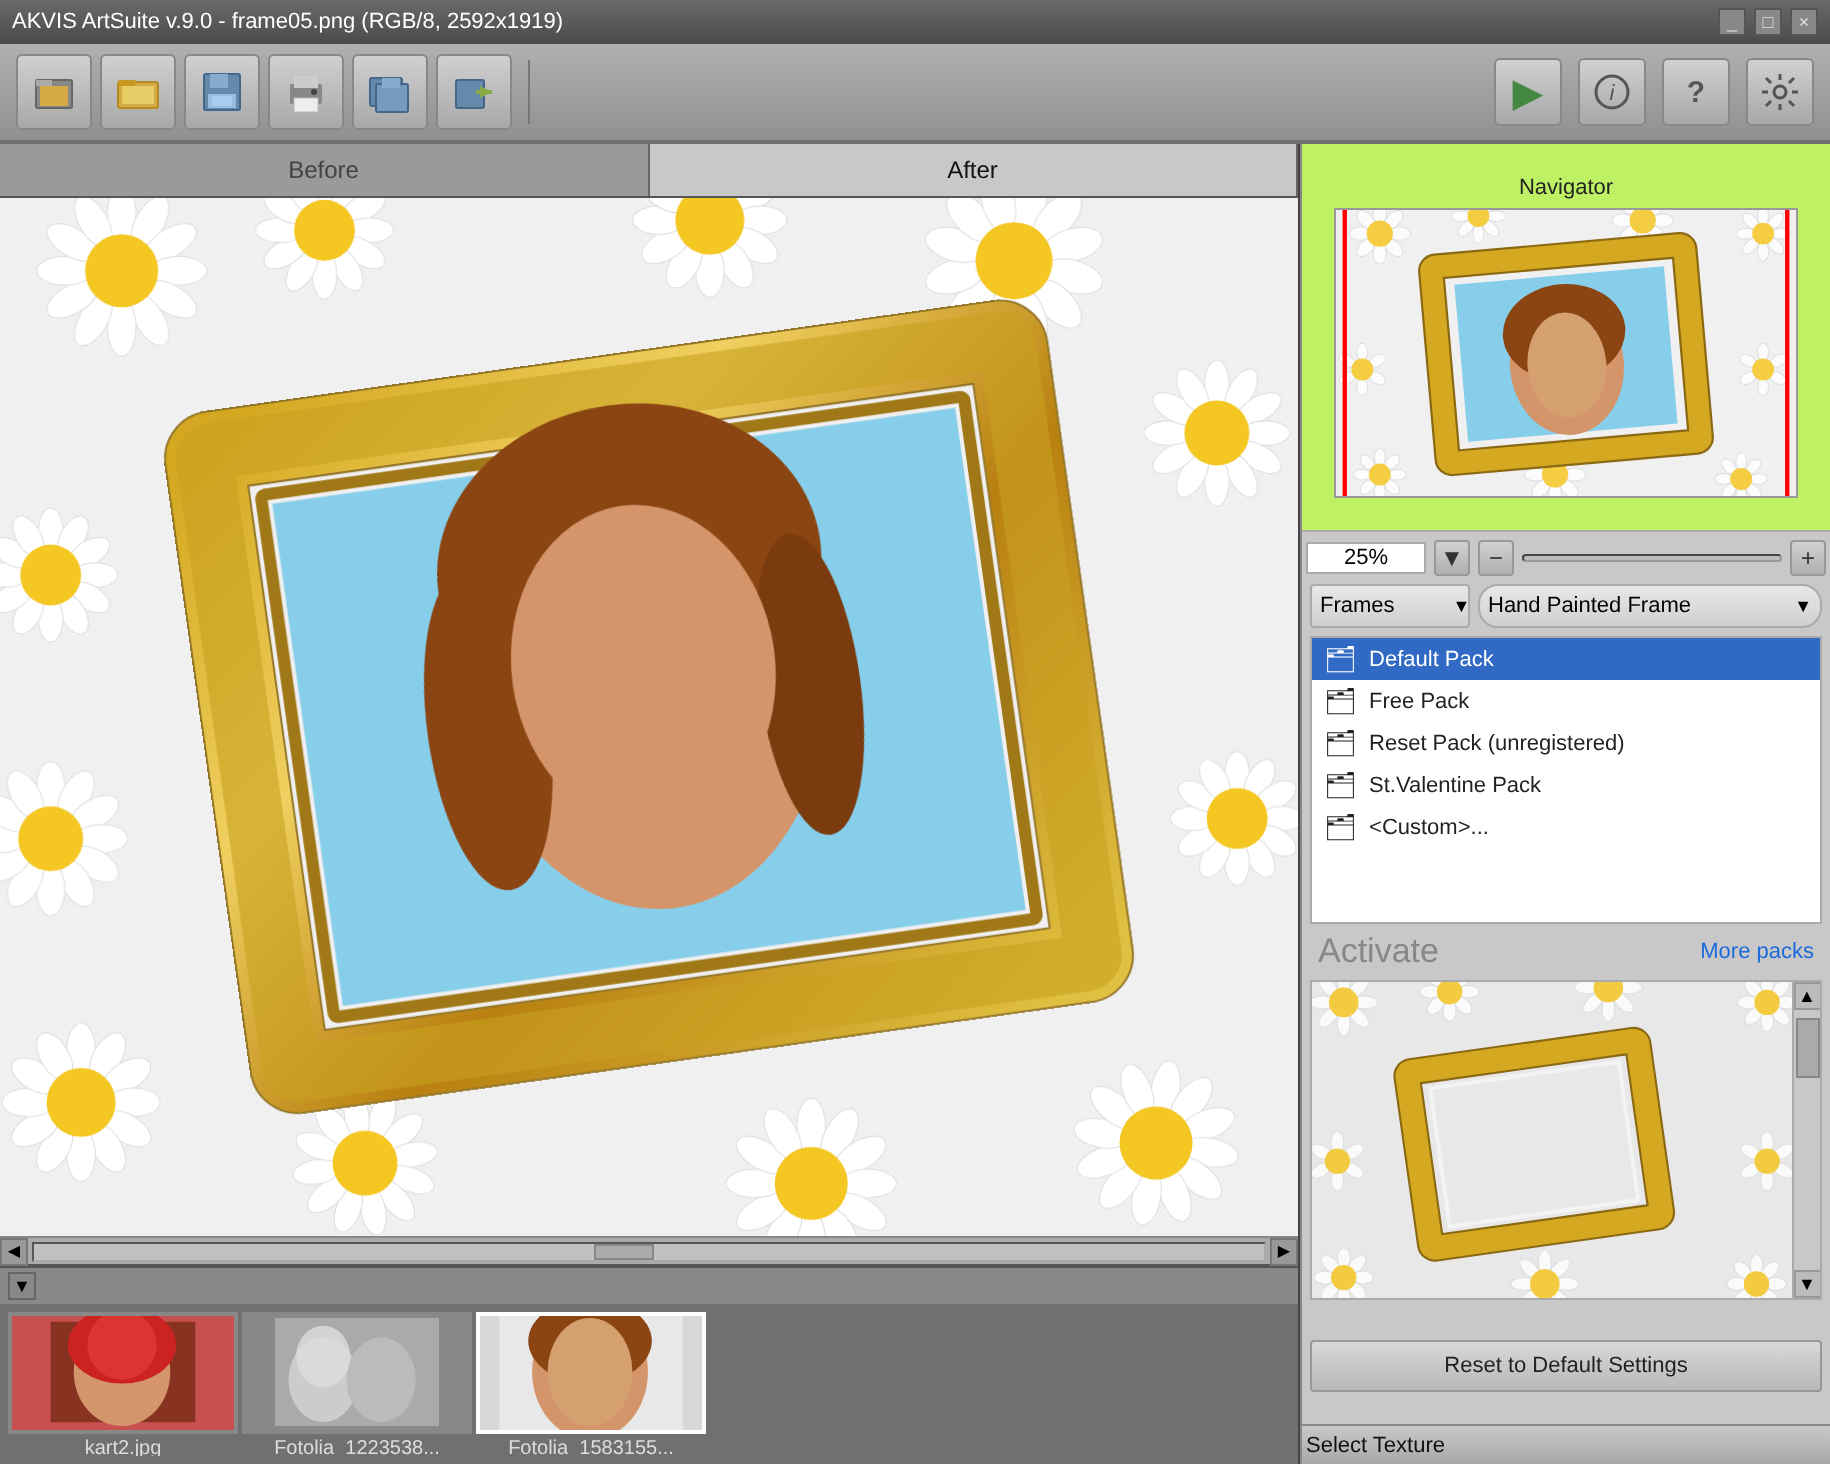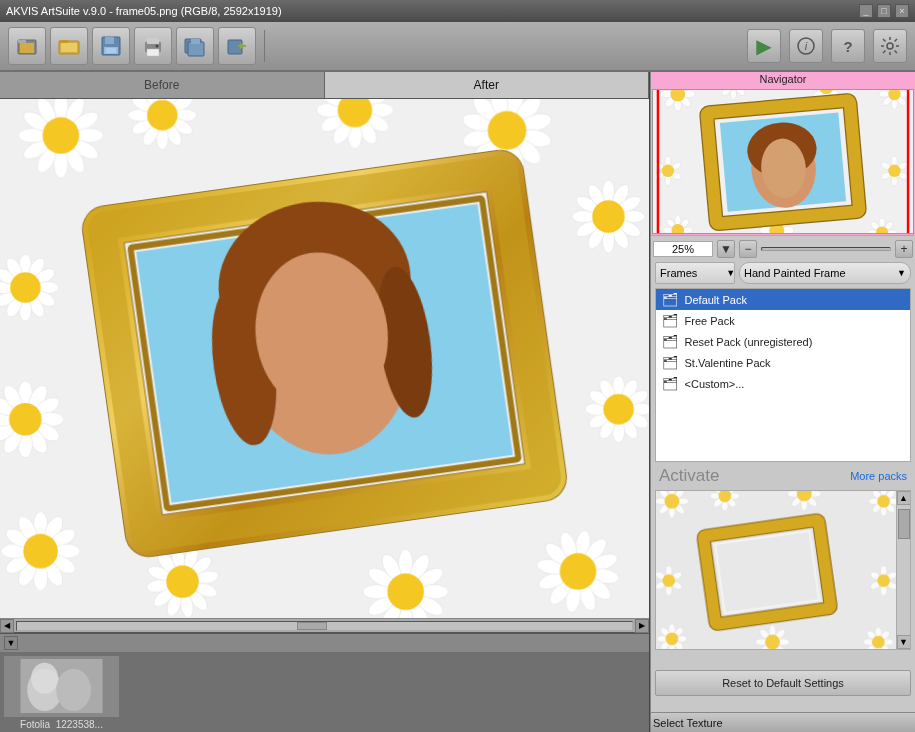--- a/index.html
+++ b/index.html
@@ -143,22 +143,22 @@
     #right-panel {
       width: 265px;
       background: #c8c8c8;
       display: flex;
       flex-direction: column;
       border-left: 1px solid #888;
     }
 
     
     #navigator-section {
-      padding: 1px;
-      background: #f9a8d4;
+      padding: 16px;
+      background: #bef264;
       border-bottom: 1px solid #aaa;
     }
     #navigator-title {
       text-align: center;
       font-size: 11px;
       color: #222;
       margin-bottom: 4px;
     }
     #navigator-preview {
       width: 100%;
@@ -705,28 +705,52 @@
     </div>
 
     <div id="bottom-strip">
       <div id="strip-toolbar">
         <div style="width:14px;height:14px;background:#888;border:1px solid #666;display:flex;align-items:center;justify-content:center;cursor:pointer;font-size:9px;">▼</div>
       </div>
       <div id="thumbnails">
         <div class="thumb-item">
           <div class="thumb-img">
             <svg width="115" height="72" viewBox="0 0 115 72">
+              <rect width="115" height="72" fill="#c85050"></rect>
+              <rect x="20" y="10" width="75" height="52" fill="#883322"></rect>
+              <ellipse cx="57" cy="36" rx="25" ry="28" fill="#d4956a"></ellipse>
+              <ellipse cx="57" cy="22" rx="28" ry="20" fill="#cc2222"></ellipse>
+              <circle cx="57" cy="22" r="18" fill="#dd3333"></circle>
+            </svg>
+          </div>
+          <div class="thumb-label">kart2.jpg</div>
+        </div>
+        <div class="thumb-item">
+          <div class="thumb-img">
+            <svg width="115" height="72" viewBox="0 0 115 72">
               <rect width="115" height="72" fill="#888"></rect>
               <rect x="15" y="8" width="85" height="56" fill="#aaa"></rect>
               <ellipse cx="40" cy="40" rx="18" ry="22" fill="#ccc"></ellipse>
               <ellipse cx="70" cy="40" rx="18" ry="22" fill="#bbb"></ellipse>
               <ellipse cx="40" cy="28" rx="14" ry="16" fill="#ddd" opacity="0.8"></ellipse>
             </svg>
           </div>
           <div class="thumb-label">Fotolia_1223538...</div>
+        </div>
+        <div class="thumb-item selected">
+          <div class="thumb-img selected">
+            <svg width="115" height="72" viewBox="0 0 115 72">
+              <rect width="115" height="72" fill="#d8d8d8"></rect>
+              <rect x="10" y="5" width="95" height="62" fill="#e8e8e8"></rect>
+              <ellipse cx="57" cy="36" rx="30" ry="35" fill="#d4956a"></ellipse>
+              <ellipse cx="57" cy="20" rx="32" ry="22" fill="#8B4513"></ellipse>
+              <ellipse cx="57" cy="36" rx="22" ry="28" fill="#d4a070"></ellipse>
+            </svg>
+          </div>
+          <div class="thumb-label">Fotolia_1583155...</div>
         </div>
       </div>
     </div>
   </div>
 
   <div id="right-panel">
 
     <div id="navigator-section">
       <div id="navigator-title">Navigator</div>
       <div id="navigator-preview">

